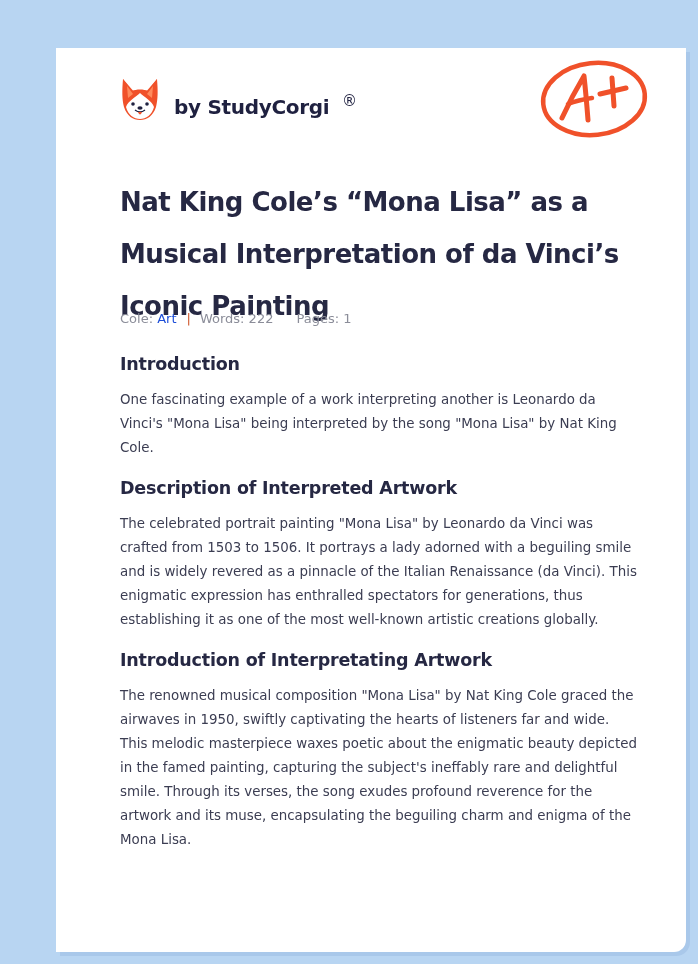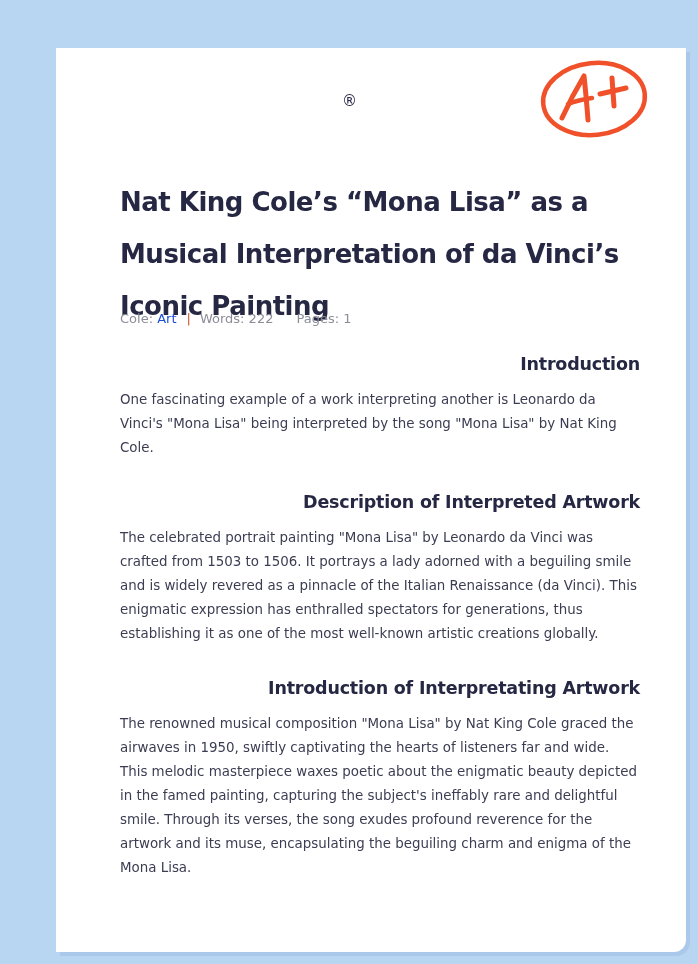--- a/index.html
+++ b/index.html
@@ -78,38 +78,61 @@
       left: 64px; top: 304px;
       width: 520px;
     }
     h2 {
       font-family: "DejaVu Sans", sans-serif;
       font-weight: bold;
       font-size: 17.5px;
       color: #262843;
       line-height: 24px;
       letter-spacing: -0.2px;
-      text-align: right;
     }
     p {
       font-family: "DejaVu Sans", sans-serif;
       font-size: 13.4px;
       line-height: 24px;
       color: #3b3d52;
       margin-top: 12px;
     }
-    .sec + .sec { margin-top: 30px; }
+    .sec + .sec { margin-top: 16px; }
   </style>
 </head>
 <body>
 
 <div class="shadow"></div>
 
 <div class="card">
 
+  <div class="logo">
+    <svg class="logo-icon" viewBox="0 0 40 44">
+
+      <path d="M3 2 L15 16 L6 24 Z" fill="#f0512a"></path>
+      <path d="M37 2 L25 16 L34 24 Z" fill="#f0512a"></path>
+
+      <path d="M3 2 C2 14 2 22 4 30 C7 39 13 43 20 43 C27 43 33 39 36 30 C38 22 38 14 37 2 L28 14 C24 12 16 12 12 14 Z" fill="#f0512a"></path>
+
+      <path d="M7 9 L13 17 L8 21 Z" fill="#ff8a5c"></path>
+      <path d="M33 9 L27 17 L32 21 Z" fill="#ff8a5c"></path>
+
+      <path d="M20 16 C16 20 8 24 6 30 C8 38 14 42 20 42 C26 42 32 38 34 30 C32 24 24 20 20 16 Z" fill="#ffffff"></path>
+
+      <circle cx="13" cy="27" r="1.8" fill="#1f2140"></circle>
+      <circle cx="27" cy="27" r="1.8" fill="#1f2140"></circle>
+
+      <ellipse cx="20" cy="31" rx="2.6" ry="1.8" fill="#1f2140"></ellipse>
+
+      <path d="M15 33 Q20 37 25 33" stroke="#1f2140" stroke-width="1.3" fill="none"></path>
+
+      <path d="M18 35 Q20 40 22 35 Z" fill="#f0512a"></path>
+    </svg>
+    <span class="logo-text">by StudyCorgi</span>
+  </div>
   <span class="logo-reg" style="left:286px; top:44px;">®</span>
 
   <svg class="grade" viewBox="0 0 112 82">
     <ellipse cx="56" cy="41" rx="51" ry="36" fill="none" stroke="#f0512a" stroke-width="4.5" transform="rotate(-6 56 41)"></ellipse>
 
     <path d="M24 60 Q34 38 46 18 Q48 36 50 62" fill="none" stroke="#f0512a" stroke-width="5" stroke-linecap="round" stroke-linejoin="round"></path>
     <path d="M30 46 Q40 42 54 40" fill="none" stroke="#f0512a" stroke-width="4.5" stroke-linecap="round"></path>
 
     <path d="M62 36 L88 30" fill="none" stroke="#f0512a" stroke-width="5" stroke-linecap="round"></path>
     <path d="M74 20 L76 48" fill="none" stroke="#f0512a" stroke-width="5" stroke-linecap="round"></path>

